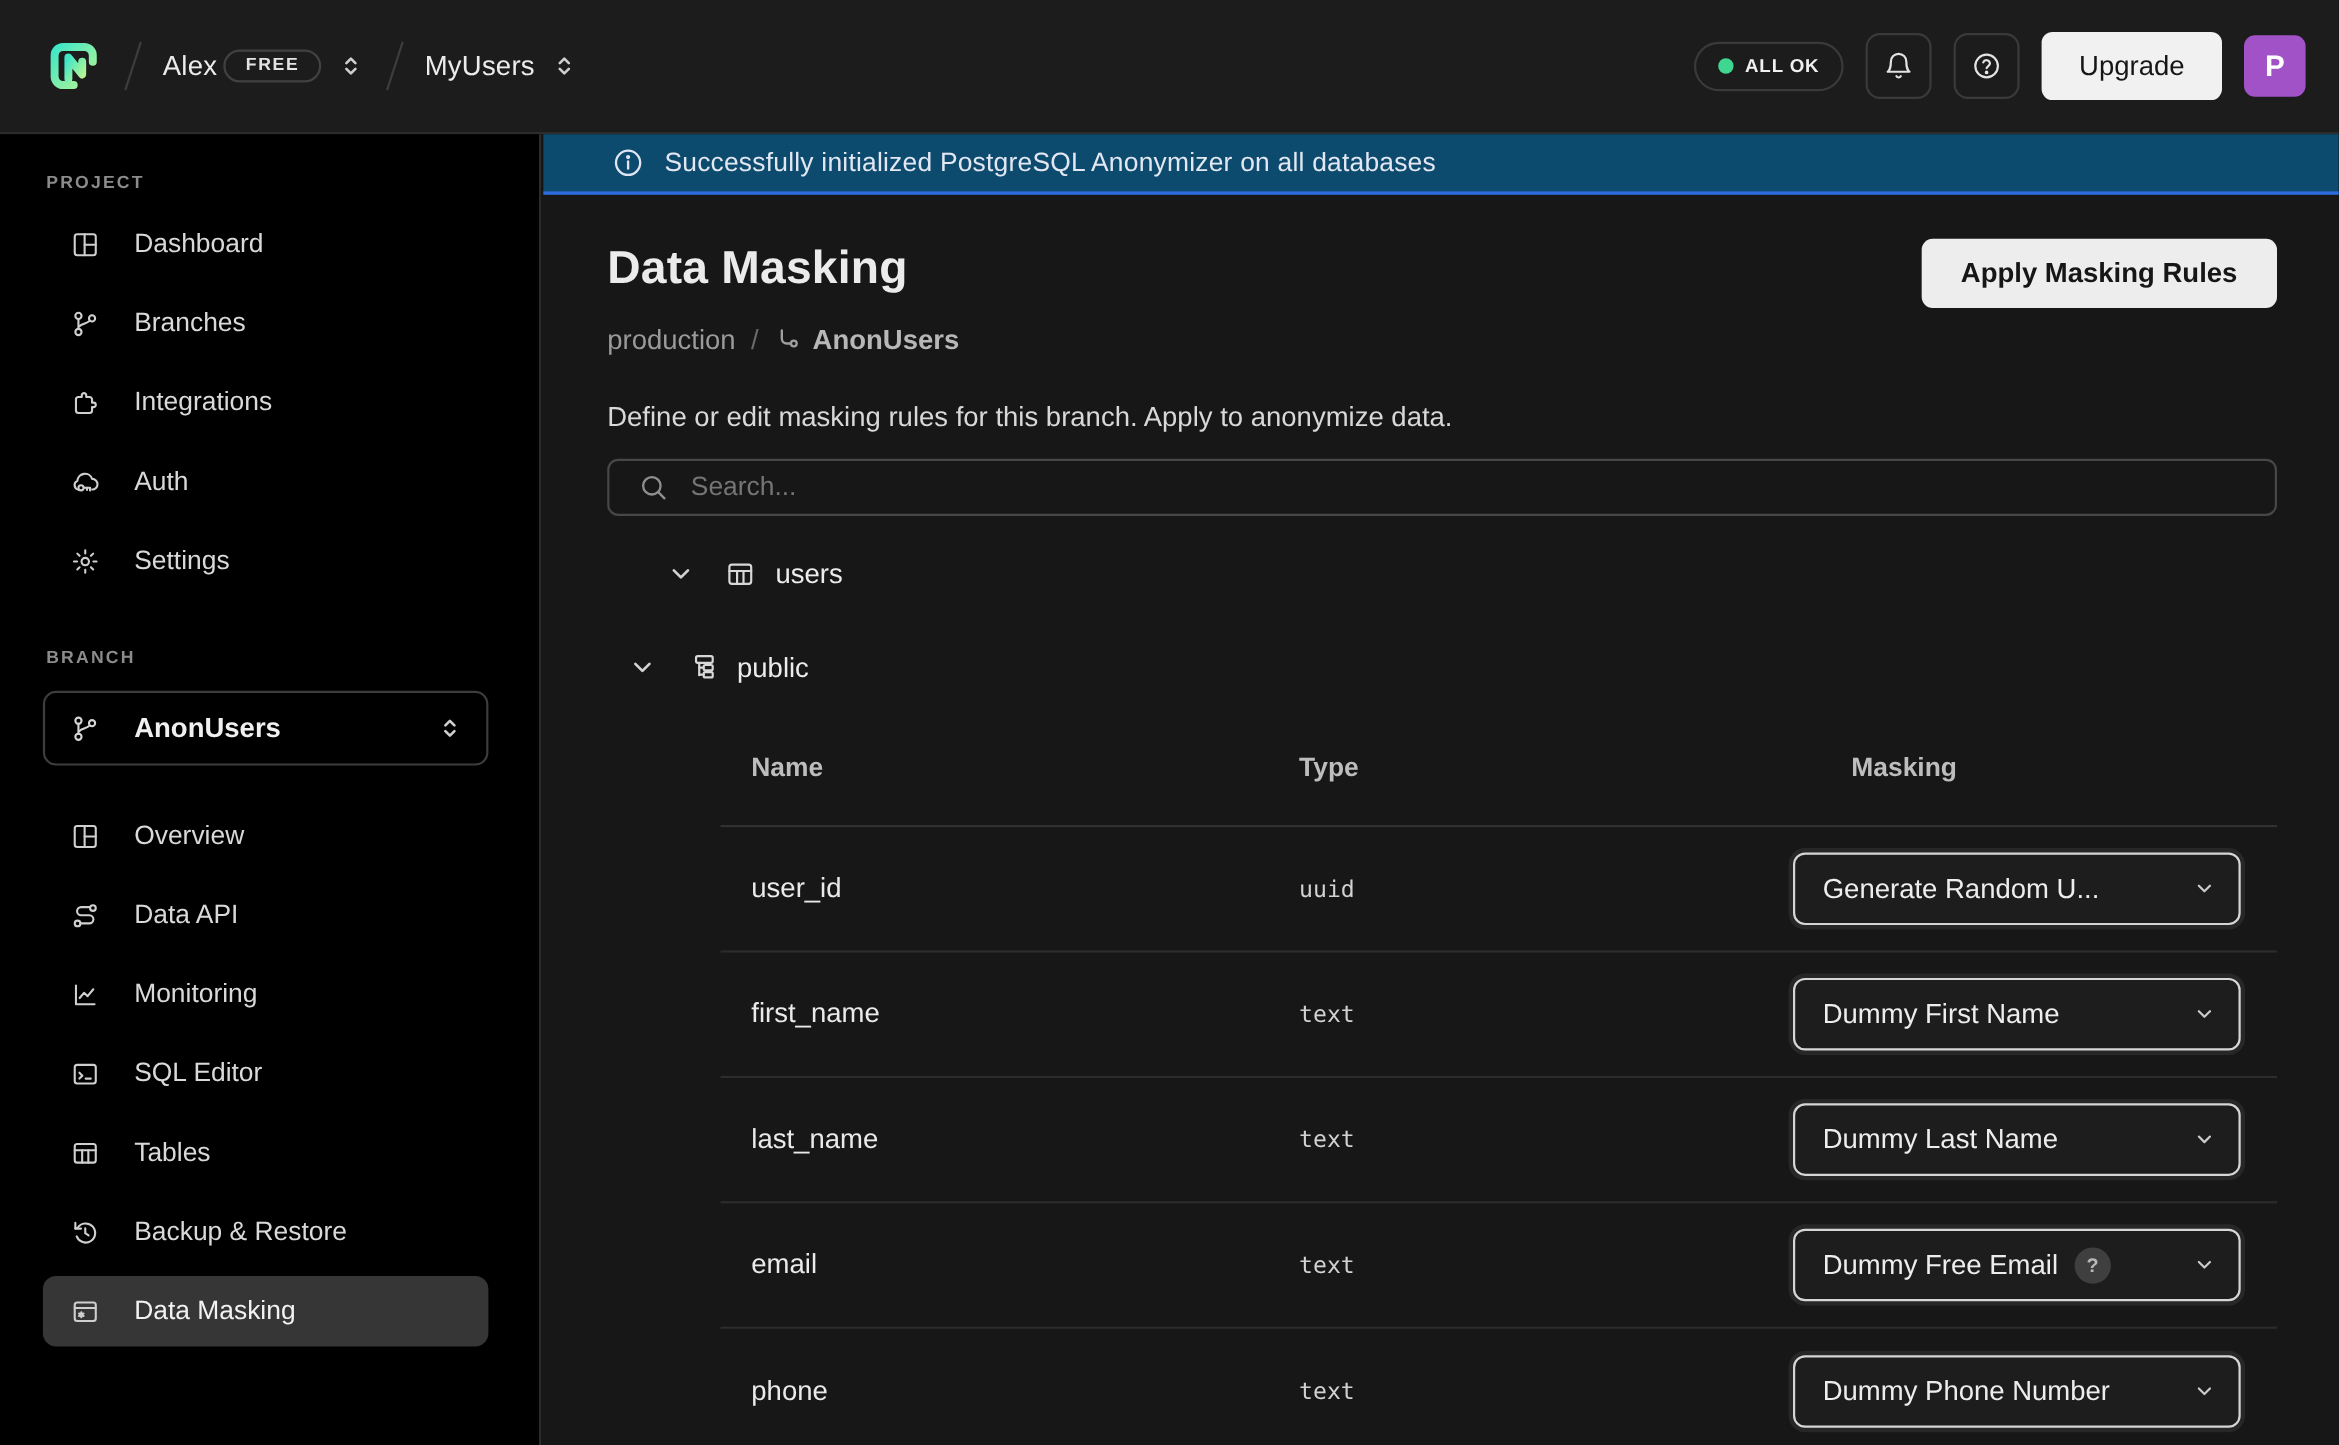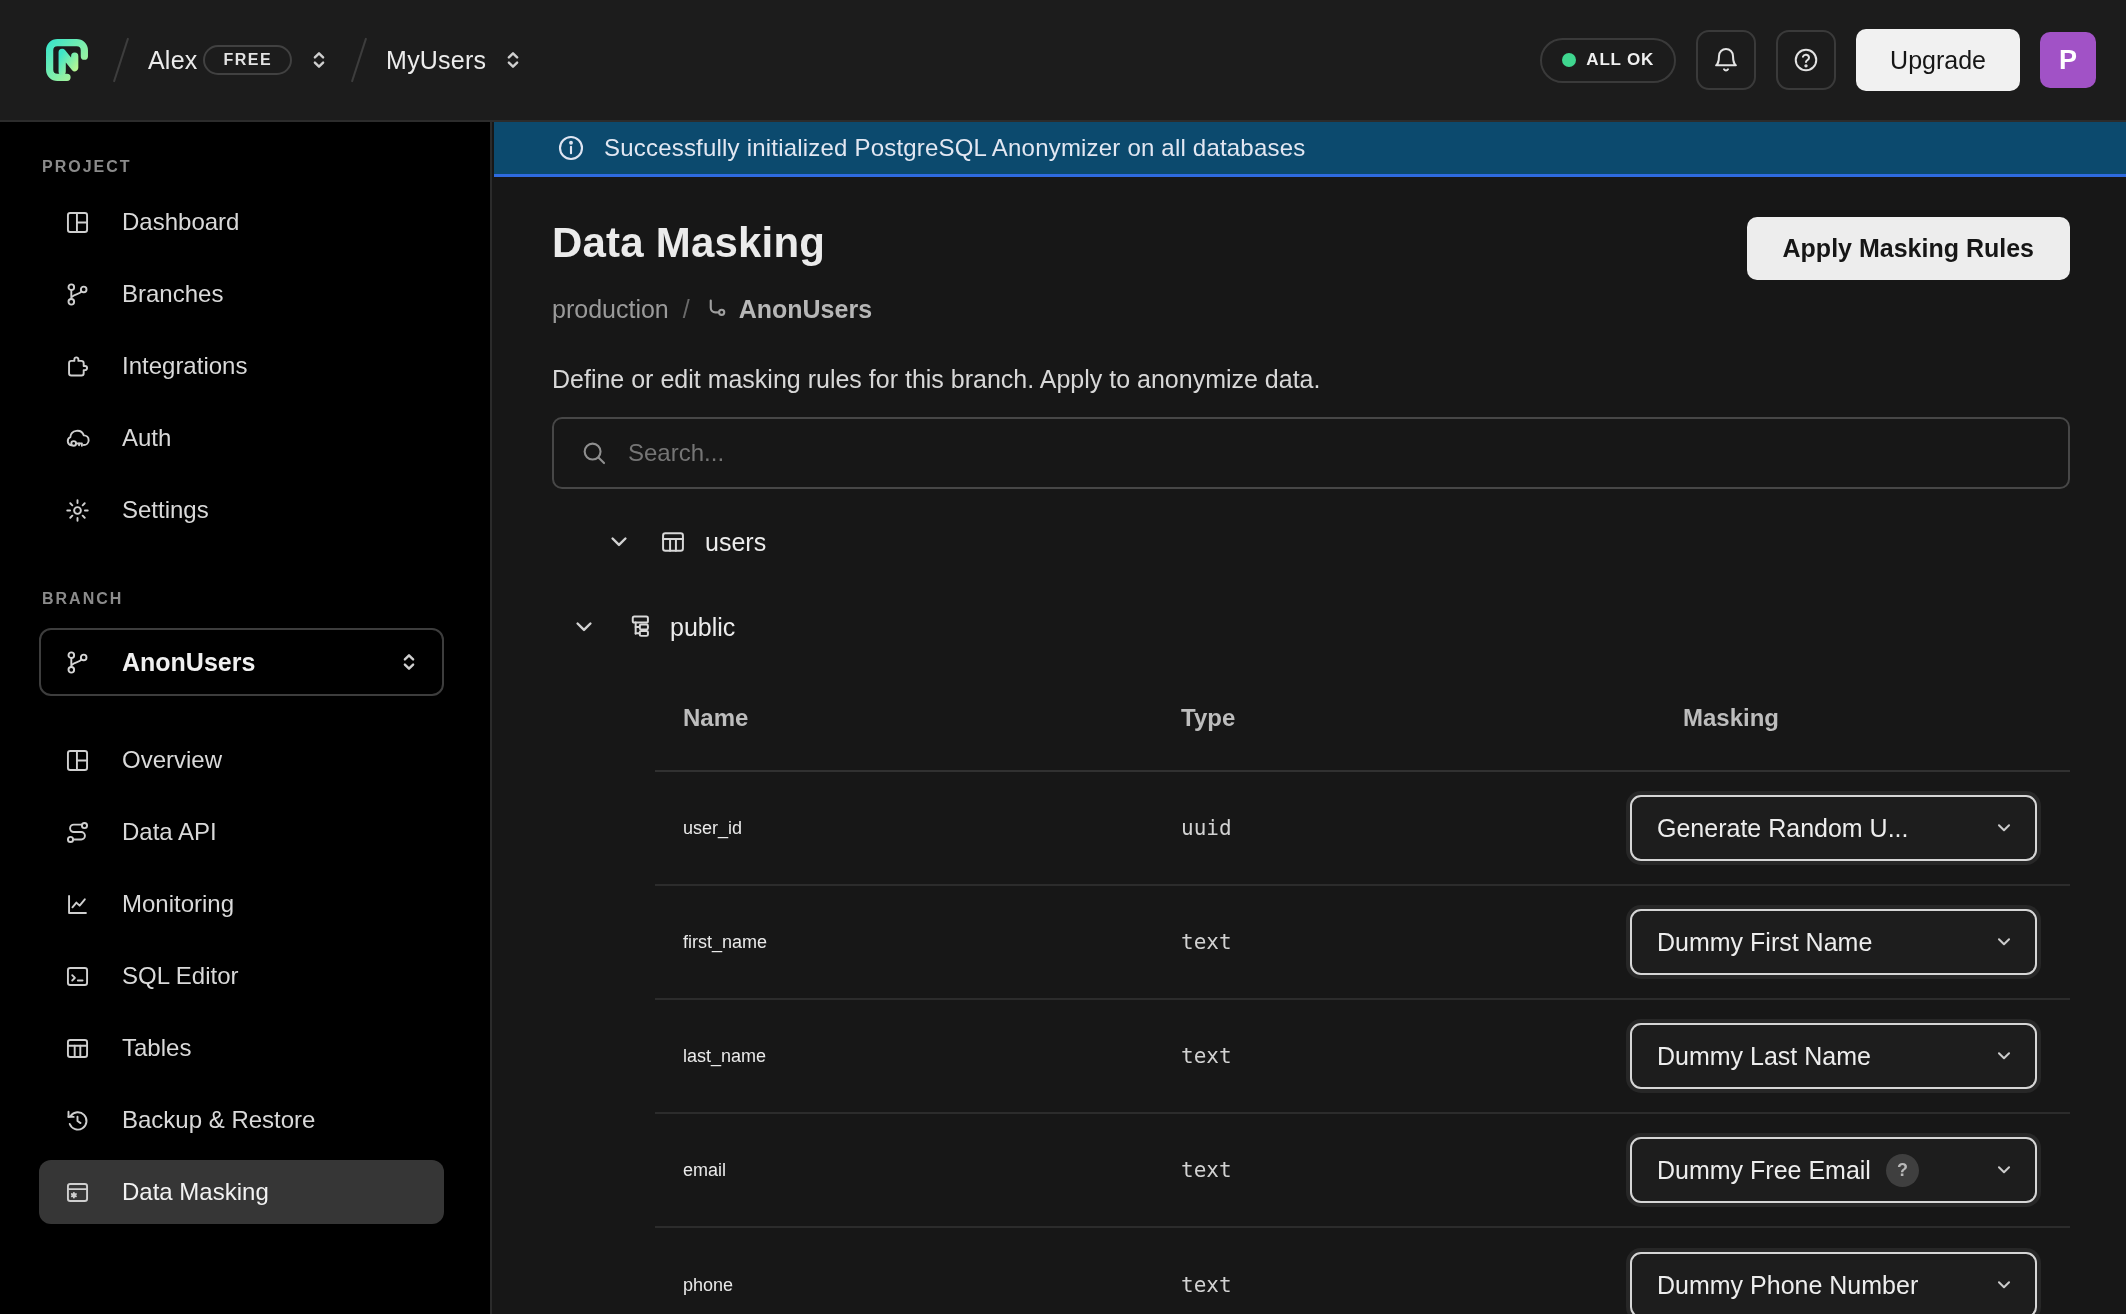--- a/index.html
+++ b/index.html
@@ -62,21 +62,21 @@
   .page-title { font-size:42px; font-weight:700; color:#ebebeb; letter-spacing:.2px; line-height:52px; }
   .btn-apply { height:63px; padding:0 36px; background:#ededed; color:#161616; border:none;
     border-radius:10px; font-size:25px; font-weight:600; font-family:inherit; cursor:pointer; }
   .breadcrumb { margin-top:13px; display:flex; align-items:center; gap:14px; height:32px; }
   .bc-parent { font-size:25px; color:#9a9a9a; }
   .bc-sep { font-size:25px; color:#6a6a6a; }
   .bc-cur { display:flex; align-items:center; gap:8px; }
   .bc-cur .ic { width:27px; height:27px; color:#9f9f9f; }
   .bc-cur-label { font-size:25px; font-weight:600; color:#b7b7b7; }
   .page-desc { margin-top:40px; font-size:25px; color:#d8d8d8; height:32px; }
-  .searchbar { margin-top:20px; height:72px; width:1518px; border:2px solid #474747; border-radius:10px;
+  .searchbar { margin-top:20px; height:52px; width:1518px; border:2px solid #474747; border-radius:10px;
     display:flex; align-items:center; gap:20px; padding:0 22px 0 26px; background:transparent; }
   .searchbar .ic { width:28px; height:28px; color:#8f8f8f; flex:none; }
   .searchbar input { flex:1; background:transparent; border:none; outline:none;
     font-size:24px; color:#e6e6e6; font-family:inherit; }
   .searchbar input::placeholder { color:#757575; }
 
   .tree-row { display:flex; align-items:center; height:40px; }
   .tree-row.schema { margin-top:45px; padding-left:18px; gap:0; }
   .tree-row.table  { margin-top:33px; padding-left:53px; }
   .tree-row .chev { width:28px; height:28px; color:#d2d2d2; flex:none; }
@@ -84,21 +84,21 @@
   .tree-row .tree-label { font-size:25px; color:#ececec; margin-left:18px; }
 
   .mask-table { margin-left:103px; width:1415px; margin-top:18px; }
   .thead { position:relative; height:107px; border-bottom:2px solid #313131; }
   .thead .col { position:absolute; top:50%; transform:translateY(-50%);
     font-size:24px; font-weight:600; color:#bdbdbd; }
   .col-name { left:28px; } .col-type { left:526px; } .col-mask { left:1028px; }
   .trow { position:relative; height:114px; border-bottom:2px solid #2c2c2c; }
   .trow:last-child { border-bottom:none; }
   .cell-name { position:absolute; left:28px; top:50%; transform:translateY(-50%);
-    font-size:18px; color:#eaeaea; }
+    font-size:25px; color:#eaeaea; }
   .cell-type { position:absolute; left:526px; top:50%; transform:translateY(-50%);
     font-family:"DejaVu Sans Mono", monospace; font-size:21px; color:#d2d2d2; }
   .select { position:absolute; left:975px; top:50%; transform:translateY(-50%);
     width:407px; height:66px; background:#1d1d1d; border:2px solid #d6d6d6; border-radius:11px;
     box-shadow:0 0 0 4px rgba(255,255,255,.07);
     display:flex; align-items:center; padding:0 20px 0 25px; cursor:pointer; }
   .select .sel-label { font-size:25px; color:#ededed; white-space:nowrap; overflow:hidden; }
   .select .chev { width:22px; height:22px; color:#cbcbcb; margin-left:auto; flex:none; }
   .help-badge { width:33px; height:33px; border-radius:50%; background:#3f3f3f; color:#b9b9b9;
     font-size:18px; font-weight:700; display:flex; align-items:center; justify-content:center;

